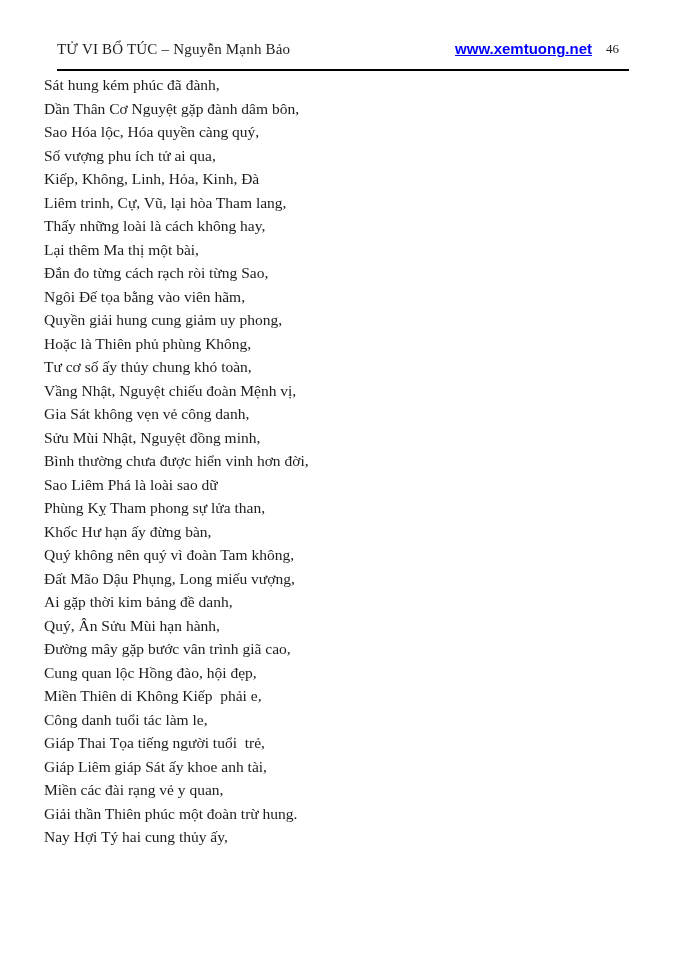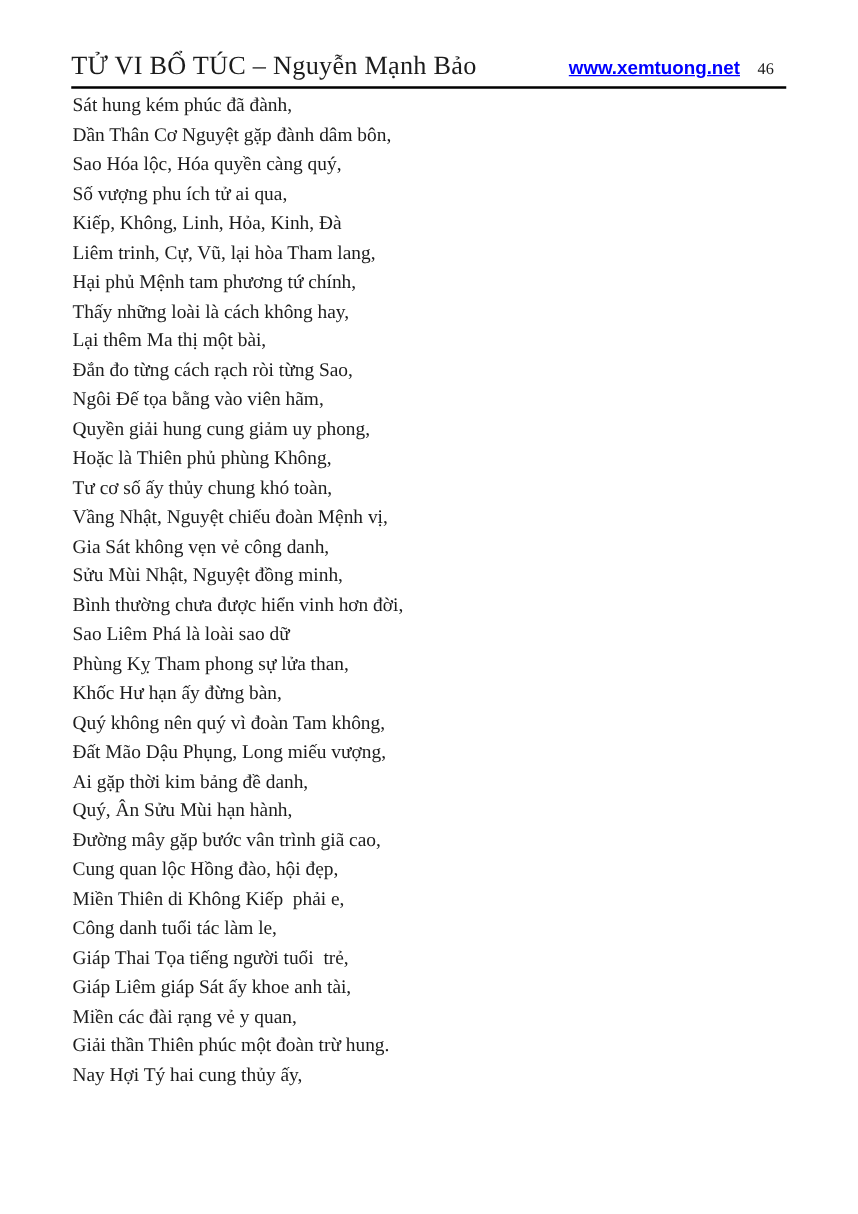--- a/index.html
+++ b/index.html
@@ -18,21 +18,21 @@
   }
   .page-header {
     position: absolute;
     left: 57px;
     top: 40px;
     width: 562px;
     display: flex;
     align-items: baseline;
   }
   .book-title {
-    font-size: 21px;
+    font-size: 15px;
     letter-spacing: 0.2px;
     white-space: nowrap;
   }
   .header-right {
     margin-left: auto;
     display: flex;
     align-items: center;
     gap: 14px;
   }
   .site-link {
@@ -49,21 +49,21 @@
   }
   .header-rule {
     position: absolute;
     left: 57px;
     top: 69px;
     width: 572px;
     border-top: 2px solid #000000;
   }
   .poem {
     position: absolute;
-    left: 58px;
+    left: 44px;
     top: 73px;
     font-size: 15.5px;
     line-height: 23.5px;
   }
   .poem .line {
     white-space: pre;
   }
 </style>
 </head>
 <body>
@@ -80,21 +80,20 @@
 
   <div class="header-rule"></div>
 
   <main class="poem" id="poem-container">
       <div class="line">Sát hung kém phúc đã đành,</div>
       <div class="line">Dần Thân Cơ Nguyệt gặp đành dâm bôn,</div>
       <div class="line">Sao Hóa lộc, Hóa quyền càng quý,</div>
       <div class="line">Số vượng phu ích tử ai qua,</div>
       <div class="line">Kiếp, Không, Linh, Hỏa, Kinh, Đà</div>
       <div class="line">Liêm trinh, Cự, Vũ, lại hòa Tham lang,</div>
-      <div class="line">Hại phủ Mệnh tam phương tứ chính,</div>
       <div class="line">Thấy những loài là cách không hay,</div>
       <div class="line">Lại thêm Ma thị một bài,</div>
       <div class="line">Đắn đo từng cách rạch ròi từng Sao,</div>
       <div class="line">Ngôi Đế tọa bằng vào viên hãm,</div>
       <div class="line">Quyền giải hung cung giảm uy phong,</div>
       <div class="line">Hoặc là Thiên phủ phùng Không,</div>
       <div class="line">Tư cơ số ấy thủy chung khó toàn,</div>
       <div class="line">Vầng Nhật, Nguyệt chiếu đoàn Mệnh vị,</div>
       <div class="line">Gia Sát không vẹn vẻ công danh,</div>
       <div class="line">Sửu Mùi Nhật, Nguyệt đồng minh,</div>

